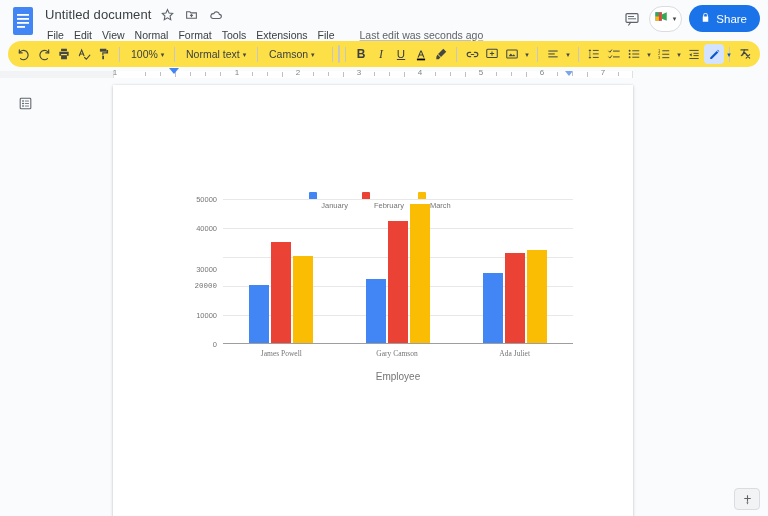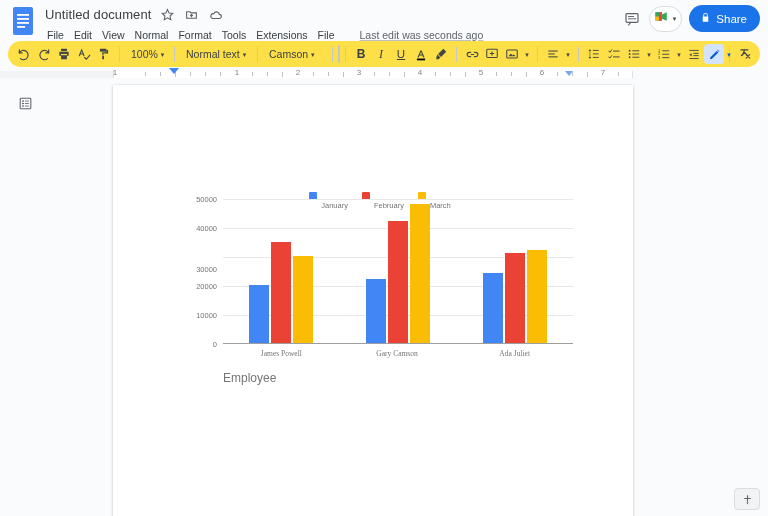--- a/index.html
+++ b/index.html
@@ -350,21 +350,22 @@
     font-size: 7.5px;
     color: #757575;
     transform: translateX(-50%);
     white-space: nowrap;
     font-family: Liberation Serif, serif;
   }
   #axis-title {
     position: absolute;
     top: 172px;
     left: 48px; width: 350px;
-    font-size: 12px;
+    text-align: center;
+    font-size: 10px;
     color: #757575;
   }
 </style>
 </head>
 <body>
 
 <div id="topbar">
 
   <div id="docs-logo">
     <svg width="26" height="34" viewBox="0 0 26 34">
@@ -746,21 +747,21 @@
 
           <div class="gridline" style="top: 0px;"></div>
           <div class="gridline" style="top: 29px;"></div>
           <div class="gridline" style="top: 58px;"></div>
           <div class="gridline" style="top: 87px;"></div>
           <div class="gridline" style="top: 116px;"></div>
 
           <div class="ylabel" style="top: 0px;">50000</div>
           <div class="ylabel" style="top: 29px;">40000</div>
           <div class="ylabel" style="top: 58px; margin-top: 12px;">30000</div>
-          <div class="ylabel" style="top: 87px;">20000</div>
+          <div class="ylabel" style="top: 87px; font-family: Liberation Mono, monospace;">20000</div>
           <div class="ylabel" style="top: 116px;">10000</div>
           <div class="ylabel" style="top: 145px;">0</div>
 
           <div class="group" style="left: 0px; width: 116.667px;">
             <div class="bar" style="background: rgb(66, 133, 244); height: 58px;"></div>
             <div class="bar" style="background: rgb(234, 67, 53); height: 101.5px;"></div>
             <div class="bar" style="background: rgb(251, 188, 4); height: 87px;"></div>
           </div>
           <div class="group" style="left: 116.667px; width: 116.667px;">
             <div class="bar" style="background: rgb(66, 133, 244); height: 63.8px;"></div>

